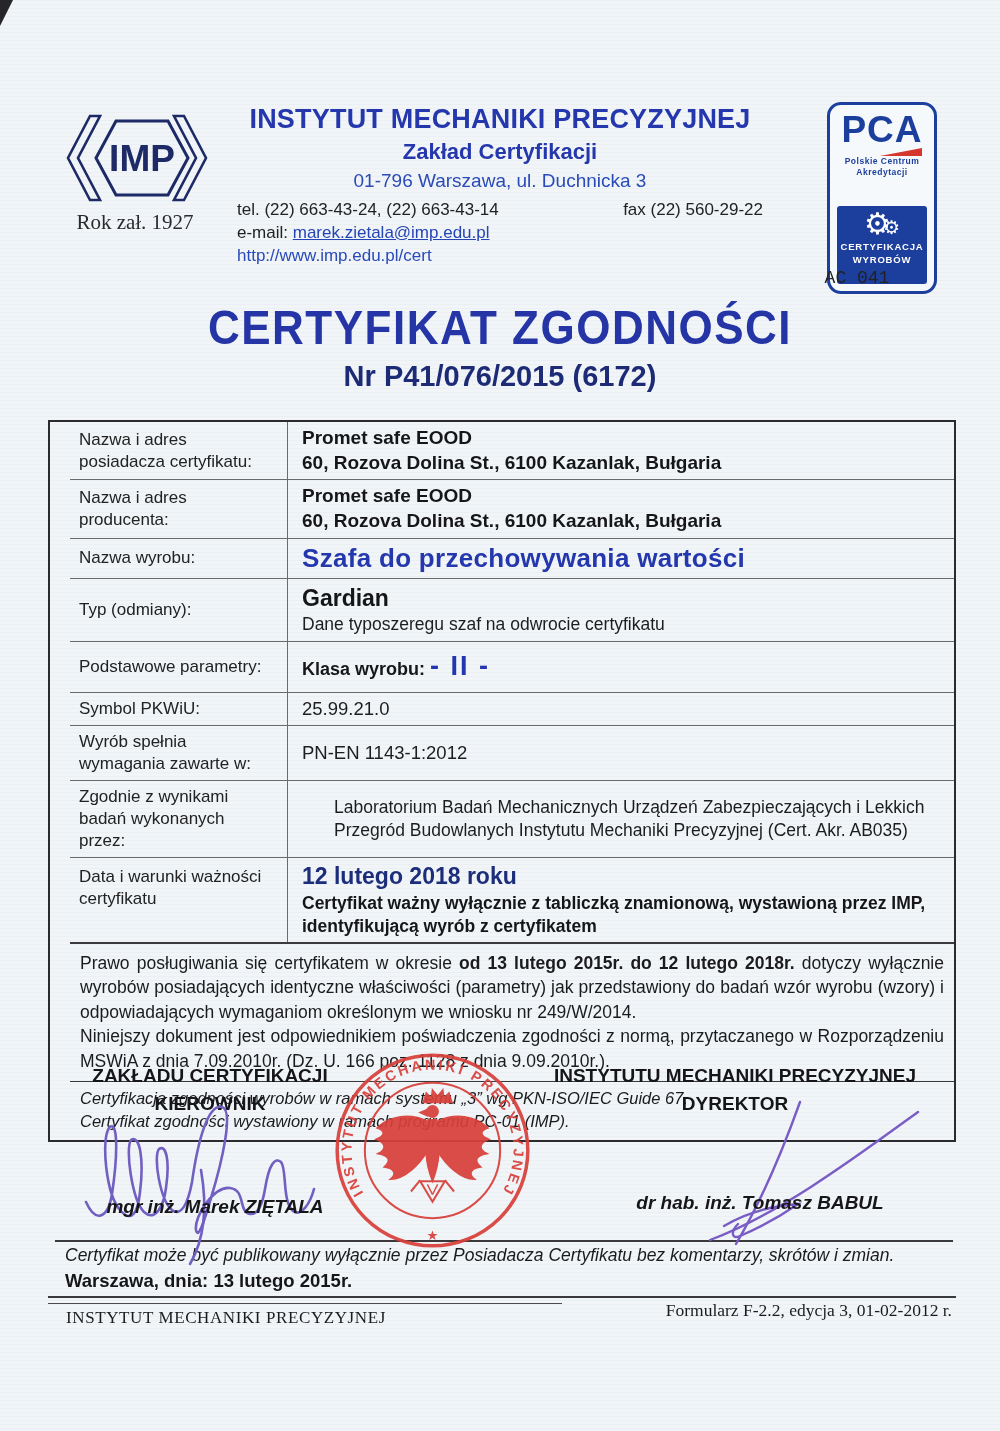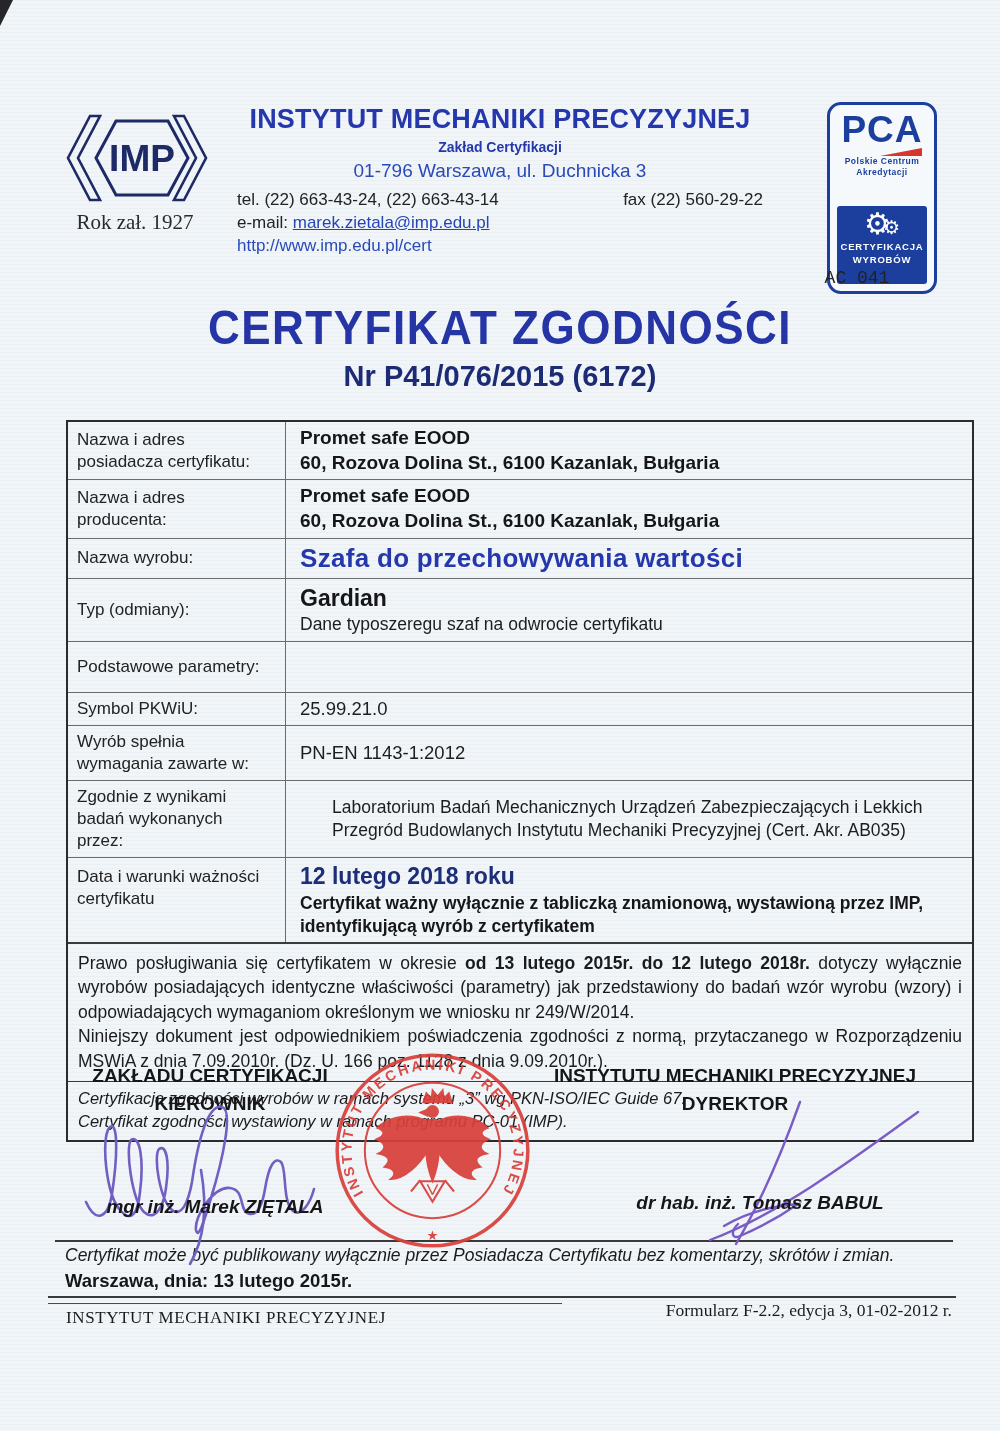--- a/index.html
+++ b/index.html
@@ -14,21 +14,21 @@
   }
   .scan-corner { position:absolute; top:0; left:0; width:13px; height:26px;
     background:#26262a; clip-path:polygon(0 0,100% 0,0 100%); }
 
   
   .imp-logo { position:absolute; left:62px; top:112px; }
   .founded { position:absolute; left:55px; top:210px; width:160px; text-align:center;
     font-family:"Liberation Serif", serif; font-size:21px; color:#2a2a2e; }
   .hdr { position:absolute; left:237px; top:104px; width:526px; }
   .hdr-name { text-align:center; font-size:27px; font-weight:700; color:#2437ad; letter-spacing:0.2px; }
-  .hdr-dept { text-align:center; font-size:14px; font-weight:700; color:#2437ad; margin-top:4px; }
+  .hdr-dept { text-align:center; font-size:22px; font-weight:700; color:#2437ad; margin-top:4px; }
   .hdr-addr { text-align:center; font-size:19px; color:#2a4ab8; margin-top:5px; }
   .hdr-row { display:flex; justify-content:space-between; margin-top:8px; font-size:17px; color:#222; }
   .hdr-line { margin-top:3px; font-size:17px; color:#222; }
   .hdr-email a, .email-link { color:#2545b5; text-decoration:underline; }
   .hdr-web { color:#2a4ab8; margin-top:3px; font-size:17px; }
 
   
   .pca { position:absolute; left:827px; top:102px; width:110px; height:192px;
     border:3px solid #1c3f9e; border-radius:14px; background:#f6f9fb; padding-top:6px; }
   .pca-acronym { position:relative; text-align:center; font-size:37px; font-weight:800;
@@ -46,22 +46,22 @@
     font-size:18px; color:#222;font-family:Liberation Mono, monospace; }
 
   
   .title { position:absolute; left:0; top:303px; width:100%; text-align:center;
     font-size:44px; font-weight:800; letter-spacing:1.5px; color:#2535a6;
     transform:scaleY(1.08); }
   .title-number { position:absolute; left:0; top:360px; width:100%; text-align:center;
     font-size:29px; font-weight:700; color:#1d2b76; }
 
   
-  .cert-table { position:absolute; left:66px; top:420px; width:908px;
-    border:2.5px solid #2b2b2e; }
+  .cert-table { position:absolute; left:48px; top:420px; width:908px;
+    border:2.5px solid #2b2b2e;padding-left:20px; }
   .trow { display:flex; border-bottom:1px solid #6b6b6e; }
   .cell-label { width:218px; padding:5px 8px 5px 9px; border-right:1px solid #6b6b6e;
     font-size:17px; line-height:1.3; color:#222; white-space:pre-line; }
   .cell-value { flex:1; padding:4px 10px 4px 14px; }
   .vcenter { display:flex; flex-direction:column; justify-content:center; }
   .val-bold { font-size:19px; font-weight:700; line-height:1.3; color:#161618; }
   .val-reg { font-size:18.5px; color:#1d1d1f; }
   .val-blue-big { font-size:26px; font-weight:700; color:#2437ad; letter-spacing:0.3px; }
   .val-type { font-size:23px; font-weight:700; color:#161618; }
   .val-sub { font-size:17.5px; color:#1d1d1f; margin-top:2px; }
@@ -179,20 +179,23 @@
     <div class="trow" style="min-height:63px;">
       <div class="cell-label vcenter">Typ (odmiany):</div>
       <div class="cell-value vcenter">
         <div class="val-type">Gardian</div>
         <div class="val-sub">Dane typoszeregu szaf na odwrocie certyfikatu</div>
       </div>
     </div>
 
     <div class="trow" style="min-height:51px;">
       <div class="cell-label vcenter">Podstawowe parametry:</div>
+      <div class="cell-value vcenter">
+        <div><span class="klasa-label">Klasa wyrobu: </span><span class="klasa-value">- II -</span></div>
+      </div>
     </div>
 
     <div class="trow" style="min-height:32px;">
       <div class="cell-label vcenter">Symbol PKWiU:</div>
       <div class="cell-value vcenter">
         <div class="val-reg">25.99.21.0</div>
       </div>
     </div>
 
     <div class="trow" style="min-height:47px;">

